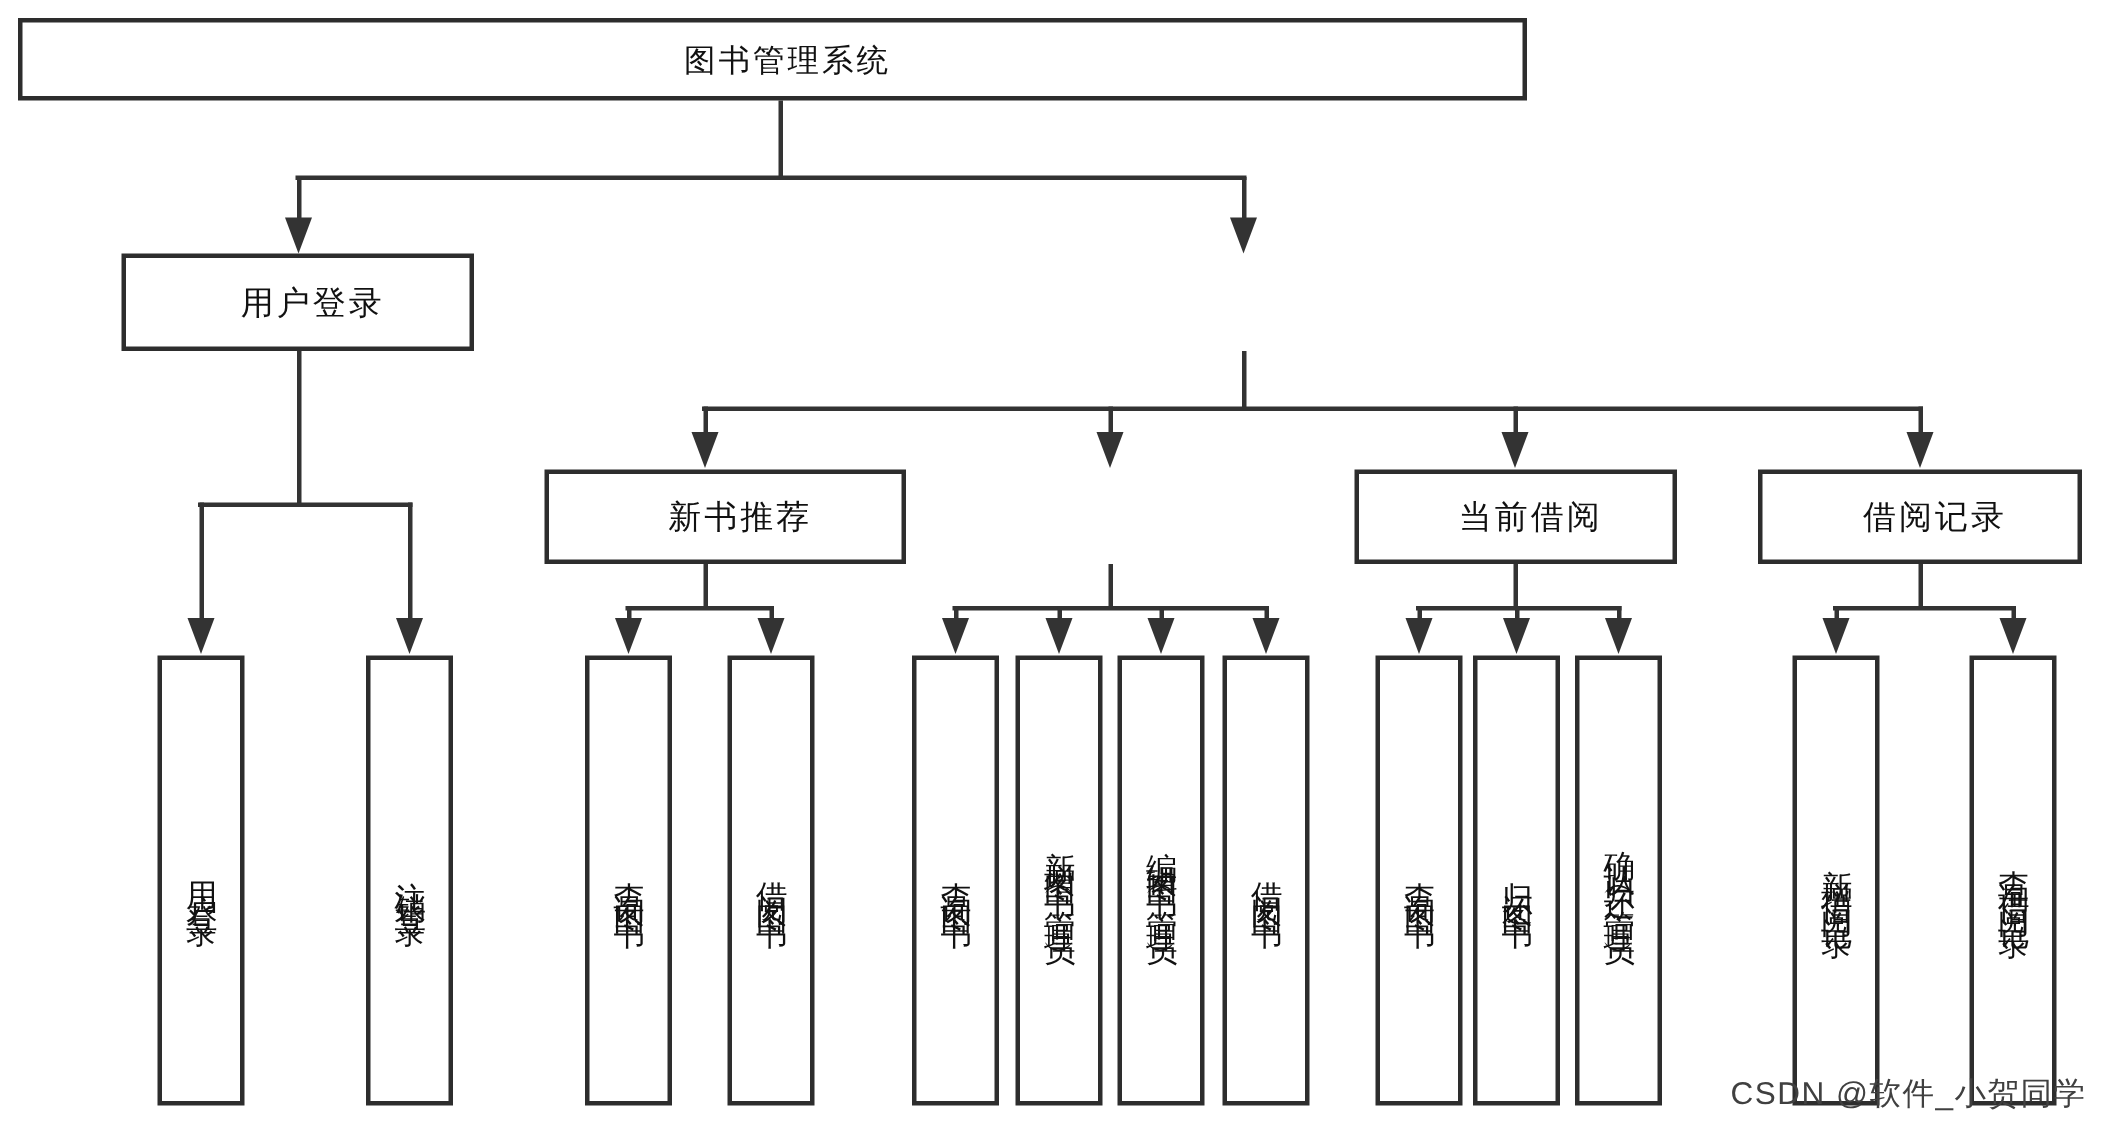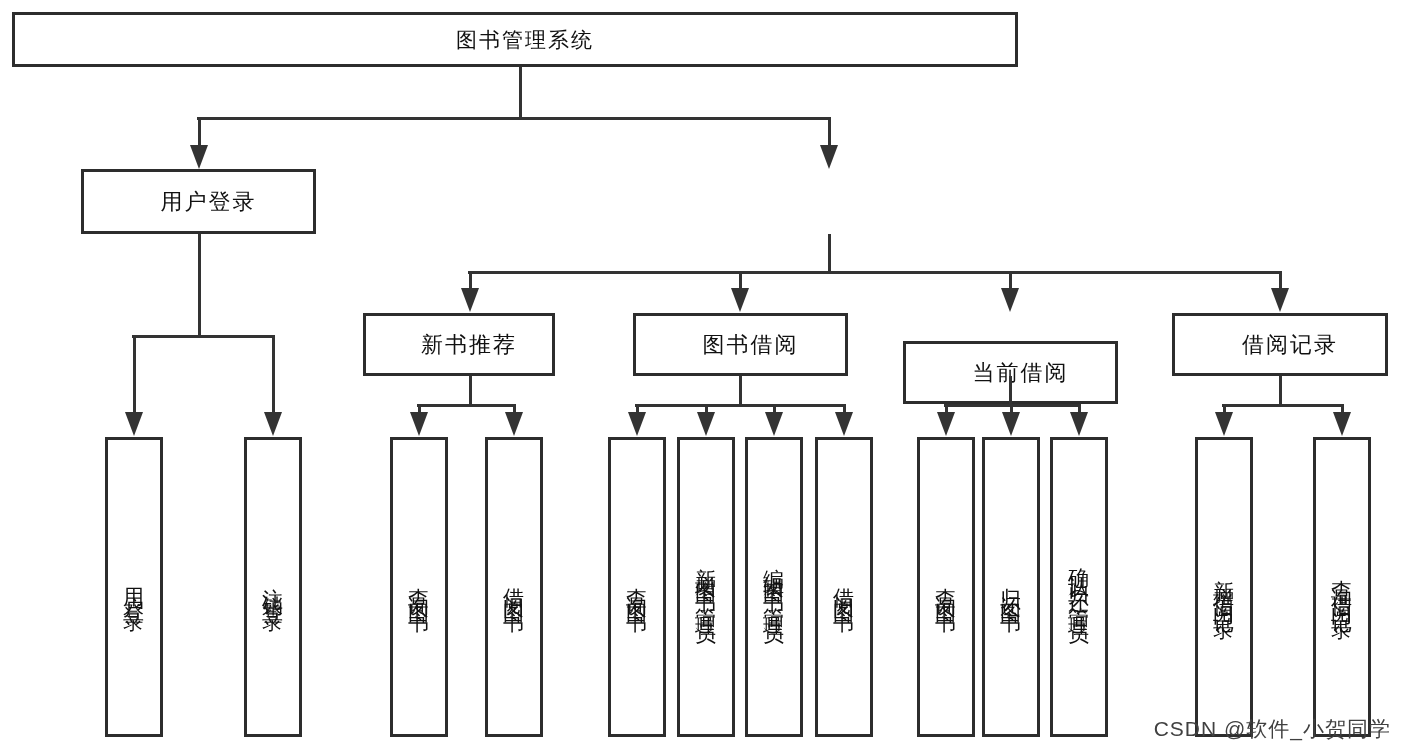--- a/index.html
+++ b/index.html
@@ -52,27 +52,24 @@
 <div id="stage">
 
   <div class="box hbox rootbox" style="left:12px;top:12px;width:1006px;height:55px;">
     <span>图书管理系统</span>
   </div>
 
   <div class="box hbox" style="left:81px;top:169px;width:235px;height:65px;">
     <span>用户登录</span>
   </div>
 
-  <div class="box hbox" style="left:363px;top:313px;width:192px;height:63px;">
+  <div class="box hbox" style="left:363px;top:313px;width:241px;height:63px;">
     <span>新书推荐</span>
   </div>
-  <div class="box hbox" style="left:633px;top:313px;width:215px;height:63px;">
-    <span>图书借阅</span>
-  </div>
-  <div class="box hbox" style="left:903px;top:313px;width:215px;height:63px;margin-top:28px;">
+  <div class="box hbox" style="left:903px;top:313px;width:215px;height:63px;">
     <span>当前借阅</span>
   </div>
   <div class="box hbox" style="left:1172px;top:313px;width:216px;height:63px;">
     <span>借阅记录</span>
   </div>
 
   <div class="box vbox" style="left:105px;">
     <span class="vtext">用户登录</span>
   </div>
   <div class="box vbox" style="left:244px;">

